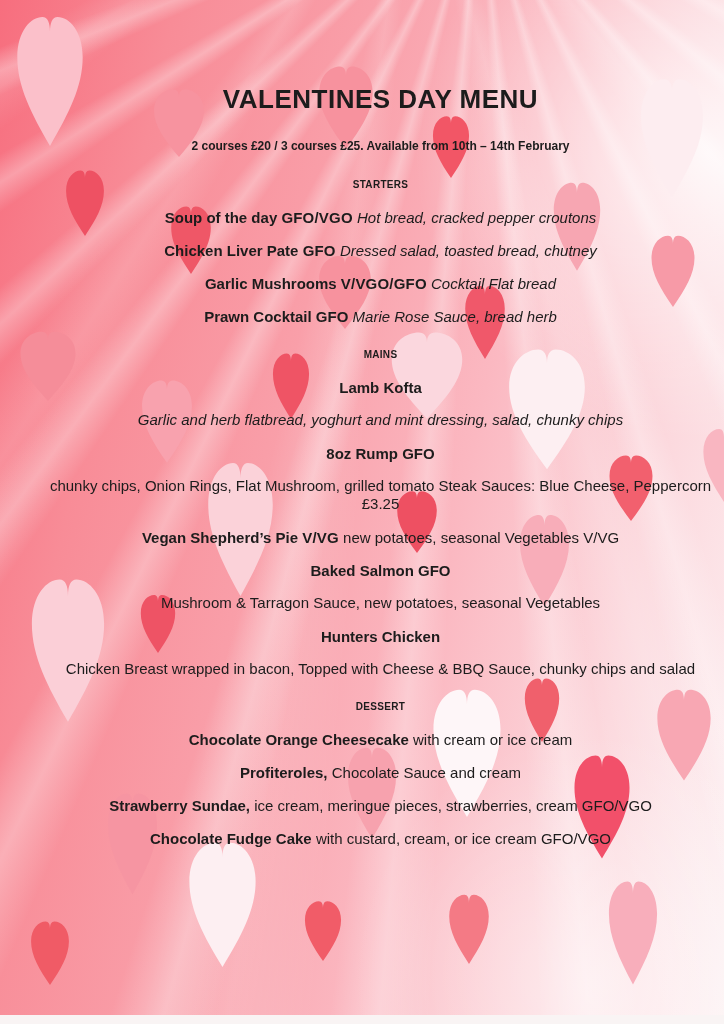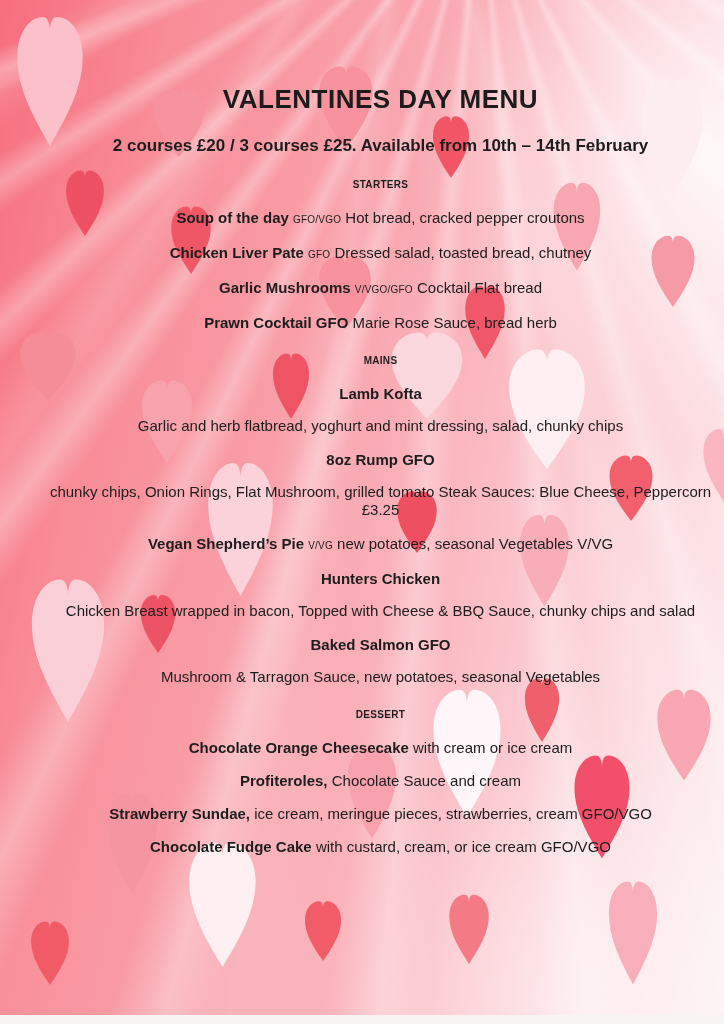--- a/index.html
+++ b/index.html
@@ -38,35 +38,35 @@
     position:absolute;top:0;left:50%;transform:translateX(-50%);
     width:664px;text-align:center;
   }
   .title{
     margin-top:84px;
     font-size:26px;font-weight:bold;letter-spacing:0.5px;
     line-height:30px;
   }
   .subtitle{
     margin-top:22px;
-    font-size:17px;font-weight:bold;line-height:20px;
+    font-size:12px;font-weight:bold;line-height:20px;
   }
   .section-header{
     margin:21px 0 16px 0;
     font-size:10px;font-weight:bold;letter-spacing:0.3px;
     line-height:16px;
   }
   .menu-item{
     font-size:15px;line-height:18px;
     margin-bottom:15px;
   }
   .menu-item .item-name{font-weight:bold;}
-  .menu-item .item-diet{font-weight:normal;font-size:10px;letter-spacing:0.2px;}
+  .menu-item .item-diet{font-weight:bold;font-size:15px;letter-spacing:0.2px;}
   .menu-item .item-desc{font-weight:normal;}
-  .menu-item .item-desc.italic{}
+  .menu-item .item-desc.italic{font-style:italic;}
   .menu-item.stacked .item-desc{display:block;margin-top:14px;}
   .menu-item.stacked{margin-bottom:16px;}
 </style>
 </head>
 <body>
 
 <div class="page">
   <div class="rays"></div>
   <div class="hearts">
       <svg viewBox="0 0 100 140" preserveAspectRatio="none" style="left: 12px; top: 10px; width: 76px; height: 138px;">
@@ -179,22 +179,22 @@
     <div>
         <div class="section-header">STARTERS</div>
         <div class="menu-item inline"><span class="item-name">Soup of the day</span> <span class="item-diet">GFO/VGO</span> <span class="item-desc italic">Hot bread, cracked pepper croutons</span></div>
         <div class="menu-item inline"><span class="item-name">Chicken Liver Pate</span> <span class="item-diet">GFO</span> <span class="item-desc italic">Dressed salad, toasted bread, chutney</span></div>
         <div class="menu-item inline"><span class="item-name">Garlic Mushrooms</span> <span class="item-diet">V/VGO/GFO</span> <span class="item-desc italic">Cocktail Flat bread</span></div>
         <div class="menu-item inline"><span class="item-name">Prawn Cocktail GFO</span> <span class="item-desc italic">Marie Rose Sauce, bread herb</span></div>
         <div class="section-header">MAINS</div>
         <div class="menu-item stacked"><span class="item-name">Lamb Kofta</span><span class="item-desc italic">Garlic and herb flatbread, yoghurt and mint dressing, salad, chunky chips</span></div>
         <div class="menu-item stacked"><span class="item-name">8oz Rump GFO</span><span class="item-desc">chunky chips, Onion Rings, Flat Mushroom, grilled tomato Steak Sauces: Blue Cheese, Peppercorn £3.25</span></div>
         <div class="menu-item inline"><span class="item-name">Vegan Shepherd’s Pie</span> <span class="item-diet">V/VG</span> <span class="item-desc">new potatoes, seasonal Vegetables V/VG</span></div>
+        <div class="menu-item stacked"><span class="item-name">Baked Salmon GFO</span><span class="item-desc">Mushroom &amp; Tarragon Sauce, new potatoes, seasonal Vegetables</span></div>
         <div class="menu-item stacked"><span class="item-name">Hunters Chicken</span><span class="item-desc">Chicken Breast wrapped in bacon, Topped with Cheese &amp; BBQ Sauce, chunky chips and salad</span></div>
-        <div class="menu-item stacked"><span class="item-name">Baked Salmon GFO</span><span class="item-desc">Mushroom &amp; Tarragon Sauce, new potatoes, seasonal Vegetables</span></div>
         <div class="section-header">DESSERT</div>
         <div class="menu-item inline"><span class="item-name">Chocolate Orange Cheesecake</span> <span class="item-desc">with cream or ice cream</span></div>
         <div class="menu-item inline"><span class="item-name">Profiteroles,</span> <span class="item-desc">Chocolate Sauce and cream</span></div>
         <div class="menu-item inline"><span class="item-name">Strawberry Sundae,</span> <span class="item-desc">ice cream, meringue pieces, strawberries, cream GFO/VGO</span></div>
         <div class="menu-item inline"><span class="item-name">Chocolate Fudge Cake</span> <span class="item-desc">with custard, cream, or ice cream GFO/VGO</span></div>
       </div>
   </div>
 
   <div class="bottom-edge"></div>
 </div>

